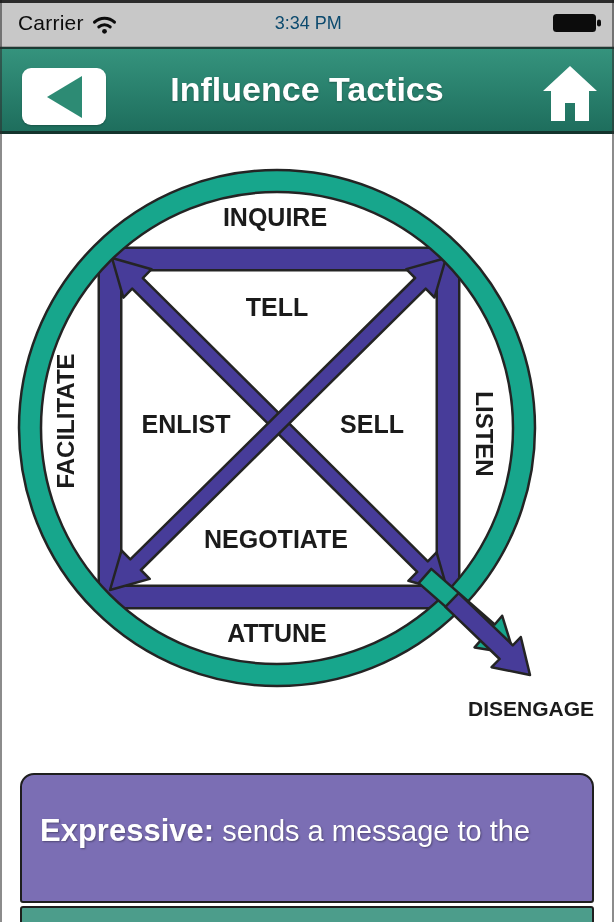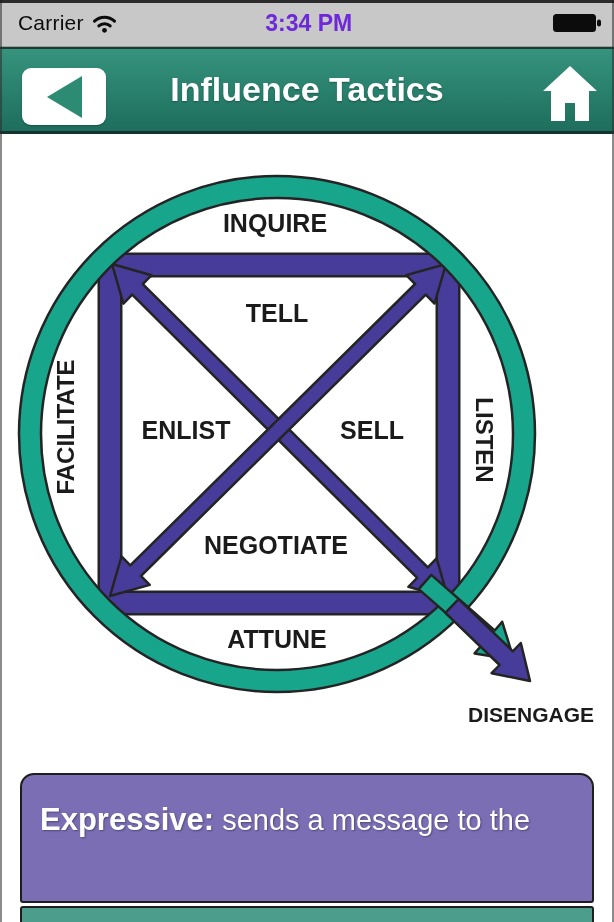--- a/index.html
+++ b/index.html
@@ -10,25 +10,25 @@
   .screen-edge{
     position:absolute;inset:0;pointer-events:none;z-index:50;
     box-shadow:inset 0 3px 0 rgba(25,25,25,.9), inset 2px 0 0 rgba(45,45,45,.55), inset -2px 0 0 rgba(45,45,45,.55);
   }
   
   .status-bar{
     position:absolute;top:0;left:0;width:614px;height:47px;
     background:var(--status_bg);display:flex;align-items:center;
     border-bottom:1px solid #9d9d9d;box-sizing:border-box;
   }
-  .carrier-wrap{display:flex;align-items:center;gap:7px;margin-left:18px;}
+  .carrier-wrap{display:flex;align-items:flex-end;gap:7px;margin-left:18px;}
   .carrier-label{font-size:21px;color:#0c0c0c;letter-spacing:.2px;}
   .time-label{
     position:absolute;left:50%;top:50%;transform:translate(-48%,-50%);
-    font-size:23px;font-weight:bold;color:#6d28d9;
+    font-size:18px;font-weight:normal;color:#0c4a6e;
   }
   .battery-wrap{position:absolute;right:12px;top:11px;}
   
   .app-header{
     position:absolute;top:47px;left:0;width:614px;height:87px;
     background:linear-gradient(var(--header_top),var(--header_bottom));
     border-top:2px solid #1c3a33;border-bottom:3px solid #14342d;box-sizing:border-box;
   }
   .back-button{
     position:absolute;left:22px;top:19px;width:84px;height:57px;
@@ -37,35 +37,35 @@
   }
   .page-title{
     position:absolute;left:50%;top:50%;transform:translate(-50%,-52%);
     color:#ffffff;font-size:34px;font-weight:bold;white-space:nowrap;
     text-shadow:0 1px 2px rgba(0,0,0,.3);
     text-align:center;
   }
   .home-button{position:absolute;right:16px;top:14px;width:56px;height:60px;cursor:pointer;
     display:flex;align-items:center;justify-content:center;}
   
-  .diagram-wrap{position:absolute;top:144px;left:0;width:489px;height:640px;text-align:right;}
+  .diagram-wrap{position:absolute;top:138px;left:0;width:489px;height:640px;text-align:right;}
   .ring-outline{fill:none;stroke:#242424;stroke-width:24.5px;}
   .ring-teal{fill:none;stroke:var(--ring_teal);stroke-width:19.5px;}
   .square-outline{fill:none;stroke:#242424;stroke-width:25px;}
   .square-purple{fill:none;stroke:var(--arrow_purple);stroke-width:20px;}
   .arrow-poly{fill:var(--arrow_purple);stroke:#242424;stroke-width:2.5px;stroke-linejoin:round;}
   .teal-arrow-poly{fill:var(--ring_teal);stroke:#242424;stroke-width:2.5px;stroke-linejoin:round;}
   .diagram-label{font-family:"Liberation Sans",sans-serif;font-weight:bold;fill:#1b1b1b;font-size:25px;letter-spacing:0;}
   .diagram-label.side{font-size:24px;}
   .diagram-label.exit{font-size:21px;}
   
   .info-card{
     position:absolute;left:20px;top:773px;width:574px;height:130px;box-sizing:border-box;
     background:var(--info_bg);border:2px solid #1e1e1e;border-radius:14px 14px 3px 3px;
-    color:#ffffff;padding:23px 18px 0 18px;
+    color:#ffffff;padding:34px 18px 0 18px;
     font-size:29px;line-height:43px;text-shadow:1px 1px 2px rgba(0,0,0,.35);
   }
   .info-term{font-weight:bold;font-size:31px;}
   .next-card{
     position:absolute;left:20px;top:906px;width:574px;height:40px;box-sizing:border-box;
     background:var(--next_bg);border:2px solid #1e1e1e;border-radius:3px 3px 0 0;
   }
 </style>
 </head>
 <body>

